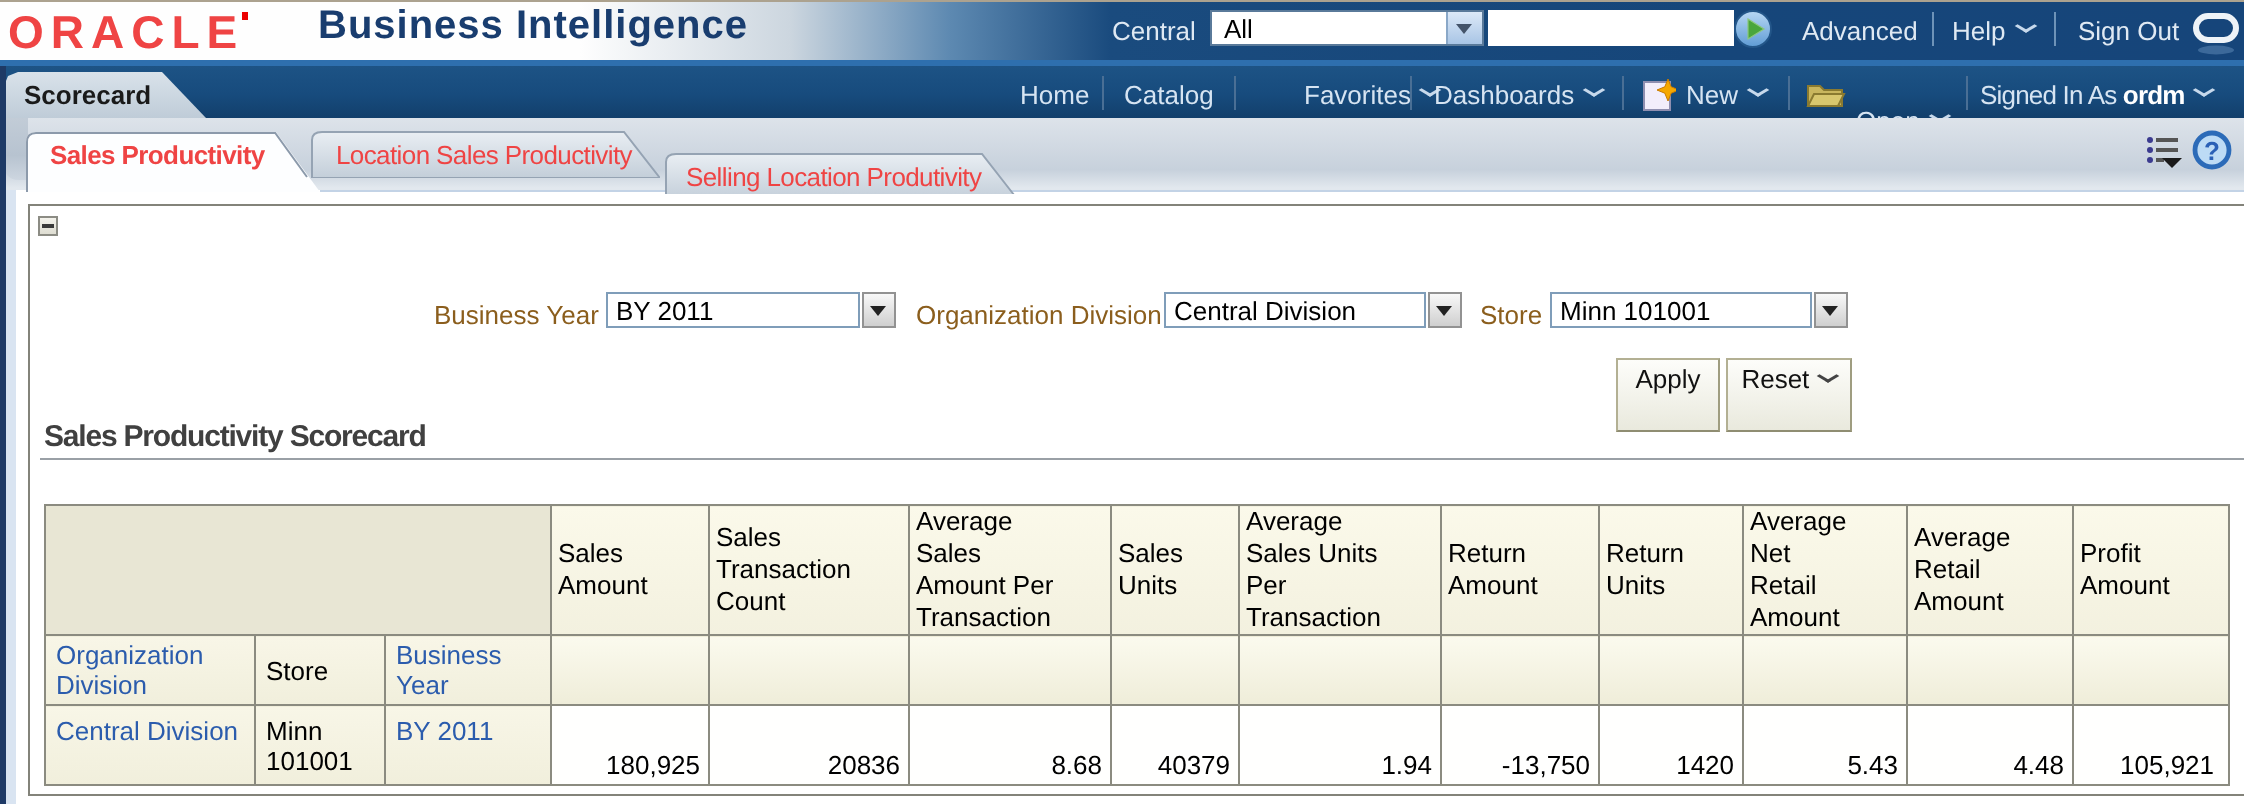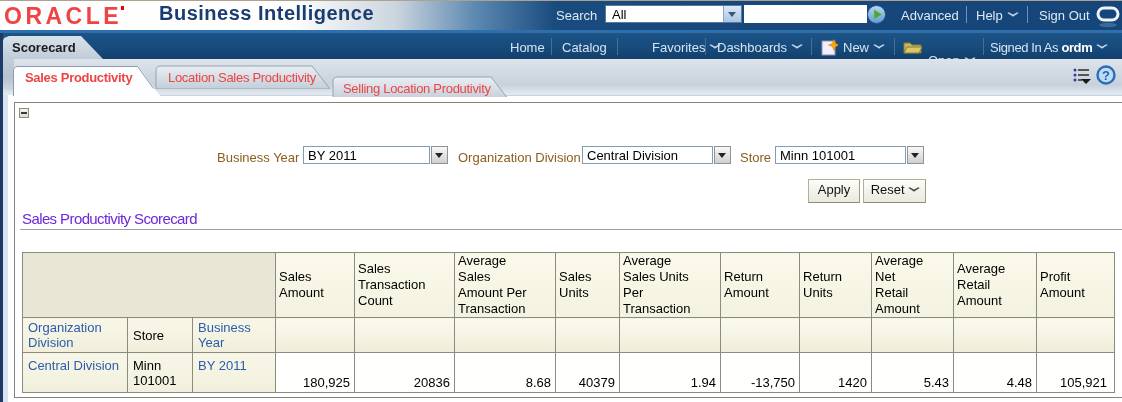--- a/index.html
+++ b/index.html
@@ -47,44 +47,44 @@
 #content{left:0;top:97px;width:1122px;height:305px;background:#fff;}
 #leftedge1{left:0;top:33px;width:3px;height:369px;background:#1e3a66;}
 #leftedge2{left:3px;top:95px;width:5px;height:307px;background:#d9e4f1;}
 #section{left:14px;top:102px;width:1112px;height:296px;border:1px solid #83837a;box-sizing:border-box;background:#fff;}
 #minusbox{left:19px;top:108px;width:10px;height:10px;border:1px solid #8c8c84;background:linear-gradient(#f4f3ec,#deddd2);box-sizing:border-box;}
 #minusbox .m{position:absolute;left:1px;top:3px;width:6px;height:2px;background:#3a3a3a;}
 .plabel{color:#8b5e1d;font-size:13px;top:150px;}
 .pinput{top:146px;height:18px;background:#fff;border:1px solid #7f9db9;box-sizing:border-box;font-size:13px;color:#000;padding:1px 0 0 4px;}
 .pbtn{top:146px;width:17px;height:18px;background:linear-gradient(#f8f8f8,#cfcfcf);border:1px solid #929292;box-sizing:border-box;}
 .pbtn .chev{position:absolute;left:3px;top:6px;border-top-color:#222;}
-.button{top:179px;height:24px;background:linear-gradient(#fdfdfa,#e9e9dd);border:1px solid #b3b093;border-bottom-color:#8f8d72;border-right-color:#9f9d80;box-sizing:border-box;font-size:13px;color:#111;text-align:center;padding-top:2px;}
-
-#heading{left:22px;top:210px;font-size:15px;font-weight:normal;color:#6d28d9;letter-spacing:-0.6px;}
+.button{top:179px;height:37px;background:linear-gradient(#fdfdfa,#e9e9dd);border:1px solid #b3b093;border-bottom-color:#8f8d72;border-right-color:#9f9d80;box-sizing:border-box;font-size:13px;color:#111;text-align:center;padding-top:2px;}
+
+#heading{left:22px;top:210px;font-size:15px;font-weight:bold;color:#404040;letter-spacing:-0.6px;}
 #headrule{left:20px;top:229px;width:1102px;height:1px;background:#9aa0a6;}
 
 #scTable{left:22px;top:252px;border-collapse:collapse;table-layout:fixed;width:1092px;}
 #scTable td{border:1px solid #8b8b80;font-size:13px;color:#000;padding:2px 4px 2px 5px;vertical-align:middle;overflow:hidden;line-height:16px;}
 #scTable tr.r2 td,#scTable tr.r3 td{line-height:15px;}
 #scTable tr.r1 td{padding-top:0;padding-bottom:0;}
 #scTable tr.r2 td.hdr{background:linear-gradient(#fbfaee,#efedd9);}
 #scTable .hdr{background:linear-gradient(#fbf9ea,#f3f1df);padding-left:3px;}
 #scTable .corner{background:#e8e6d4;}
 #scTable .rowhdr{background:linear-gradient(#f8f6e7,#f1efdc);}
 #scTable .num{background:#fffffe;text-align:right;vertical-align:top;padding-top:22px;}
 #scTable a{color:#2b5cad;text-decoration:none;}
 </style></head>
 <body>
 <div id="page">
   <div class="abs" id="banner"></div>
   <div class="abs" id="banner-top"></div>
   <div class="abs" id="blueline"></div>
   <div class="abs" id="oraclelogo">ORACLE<span class="tick"></span></div>
   <div class="abs" id="bi">Business Intelligence</div>
-  <div class="abs bannertxt" id="searchlbl">Search</div>
+  <div class="abs bannertxt" id="searchlbl">Central</div>
   <div class="abs" id="selAll">
       <span class="t">All</span>
       <span class="btn">
         <span class="chev"></span>
       </span>
     </div>
   <div class="abs" id="searchinput"></div>
   <svg class="abs" style="left:867px;top:5px" width="20" height="20">
     <defs>
         <linearGradient id="pb" x1="0" y1="0" x2="0" y2="1">

